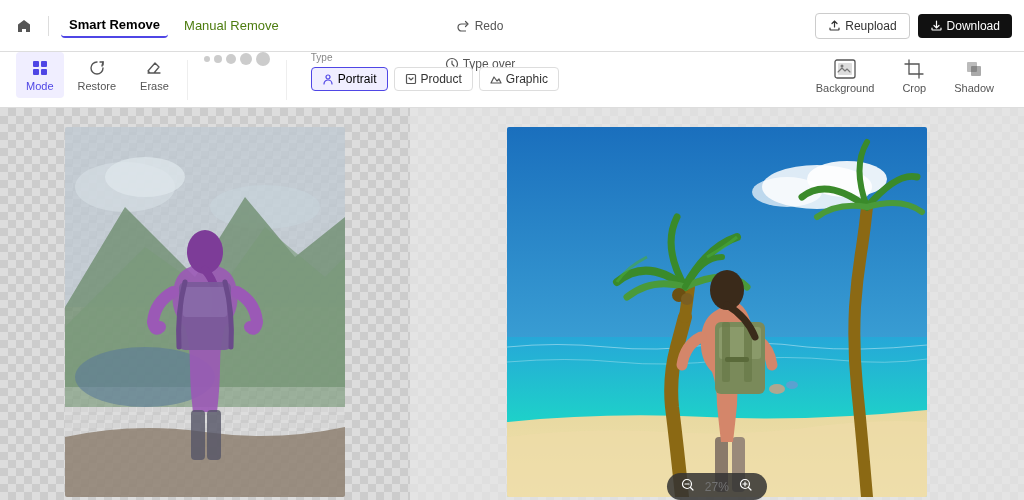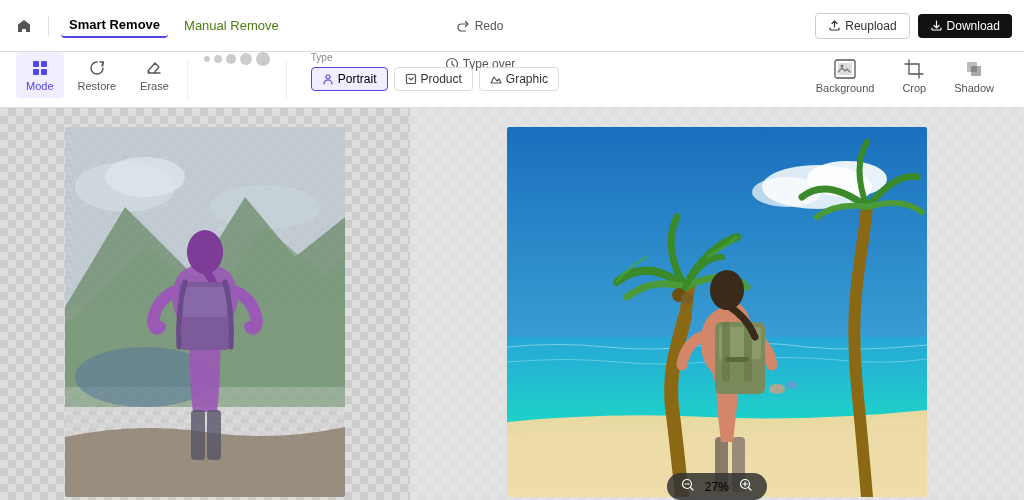--- a/index.html
+++ b/index.html
@@ -89,21 +89,21 @@
       position: absolute; top: 50%; left: 50%; transform: translate(-50%, -50%);
       width: 420px; height: 370px;
       border-radius: 2px; overflow: hidden;
     }
 
     
     .zoom-control {
       position: absolute; bottom: 16px; left: 50%; transform: translateX(-50%);
       display: flex; align-items: center; gap: 8px;
       background: rgba(50,50,50,0.85); border-radius: 20px;
-      padding: 5px 12px; color: #000000; font-size: 12px;
+      padding: 5px 12px; color: #737373; font-size: 12px;
     }
     .zoom-btn { background: none; border: none; color: #fff; cursor: pointer; font-size: 14px; padding: 0 2px; }
 
     
     .mountain-svg { width: 100%; height: 100%; }
 
     
     .beach-svg { width: 100%; height: 100%; }
   </style>
 </head>

